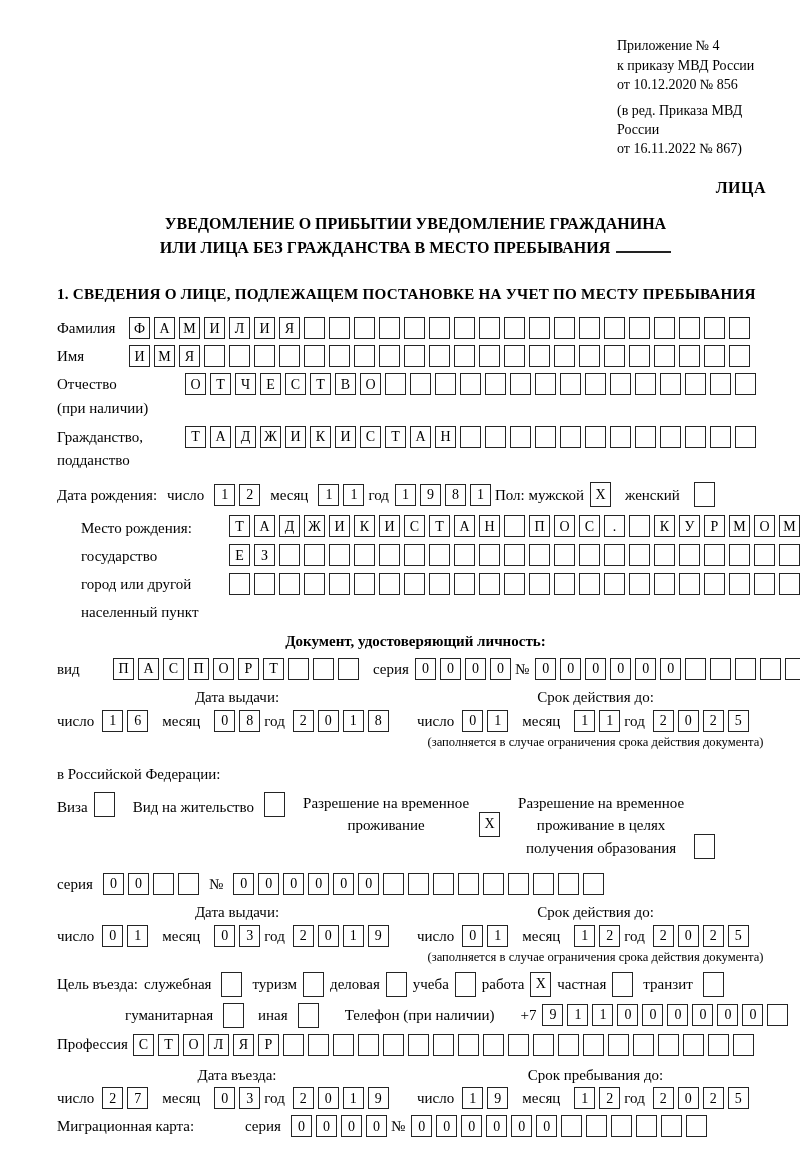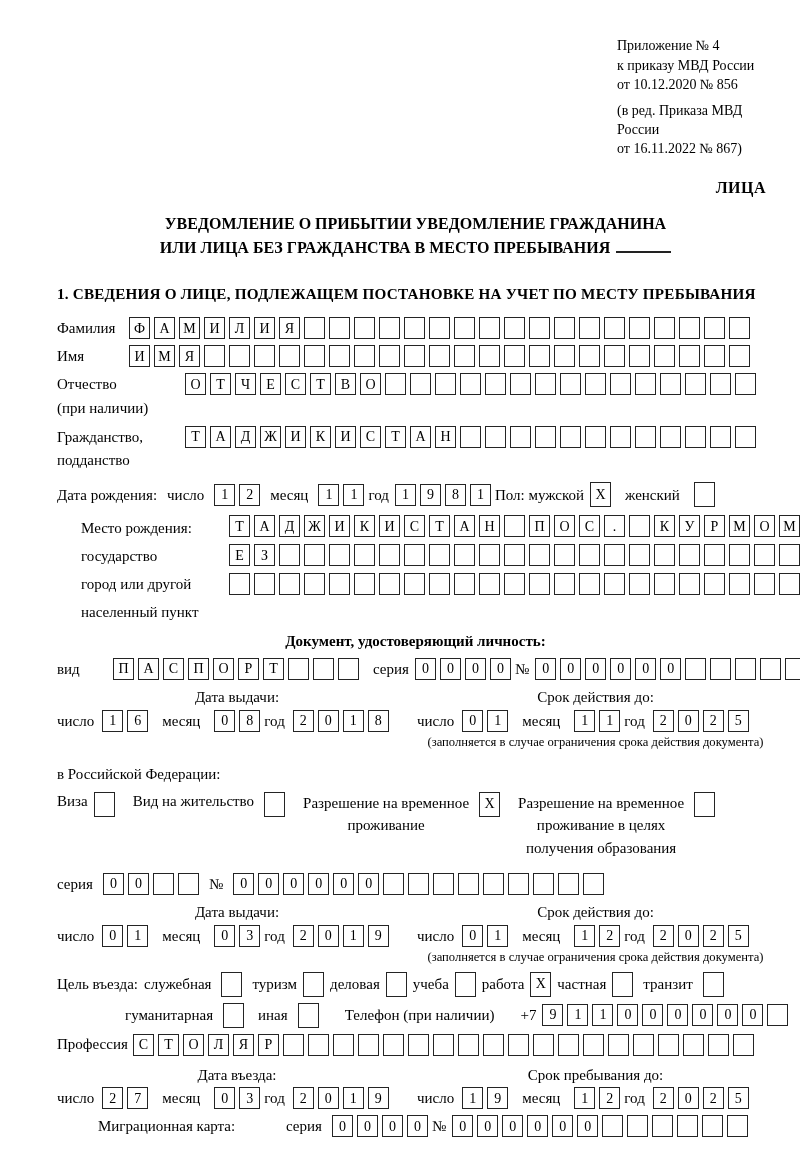--- a/index.html
+++ b/index.html
@@ -47,21 +47,21 @@
   .date-col-r{flex:1;}
   .date-heading{text-align:center;margin-bottom:3px;}
   .date-fields{display:flex;align-items:center;}
   .date-fields .t{flex:none;margin-right:8px;}
   .small-note{font-size:12.6px;text-align:center;margin-top:3px;}
   .doc-heading{text-align:center;font-weight:bold;margin:6px 0 7px 0;}
   .intro{margin:10px 0 4px 0;line-height:1.8;}
   
   .opts{display:flex;align-items:flex-start;margin:4px 0 14px 0;}
   .opt-text-center{text-align:center;line-height:1.5;}
-  .opt-pair{display:flex;align-items:flex-start;}
+  .opt-pair{display:flex;align-items:flex-end;}
   .purpose-row2{padding-left:68px;}
 </style>
 </head>
 <body>
 
 <div class="page">
 
   <div class="annex">
     <div>Приложение № 4</div>
     <div>к приказу МВД России</div>
@@ -625,21 +625,21 @@
             <span class="cell">2</span>
             <span class="cell">0</span>
             <span class="cell">2</span>
             <span class="cell">5</span>
           </span>
       </div>
     </div>
   </div>
 
   <div class="row" style="margin-top:6px;">
-    <span class="lbl" style="width:162px;margin-left:41px;">Миграционная карта:</span>
+    <span class="lbl" style="width:162px;">Миграционная карта:</span>
     <span class="lbl gap26">серия</span>
     <span class="cells gap10">
         <span class="cell">0</span>
         <span class="cell">0</span>
         <span class="cell">0</span>
         <span class="cell">0</span>
       </span>
     <span class="lbl">№</span>
     <span class="cells gap6">
         <span class="cell">0</span>

